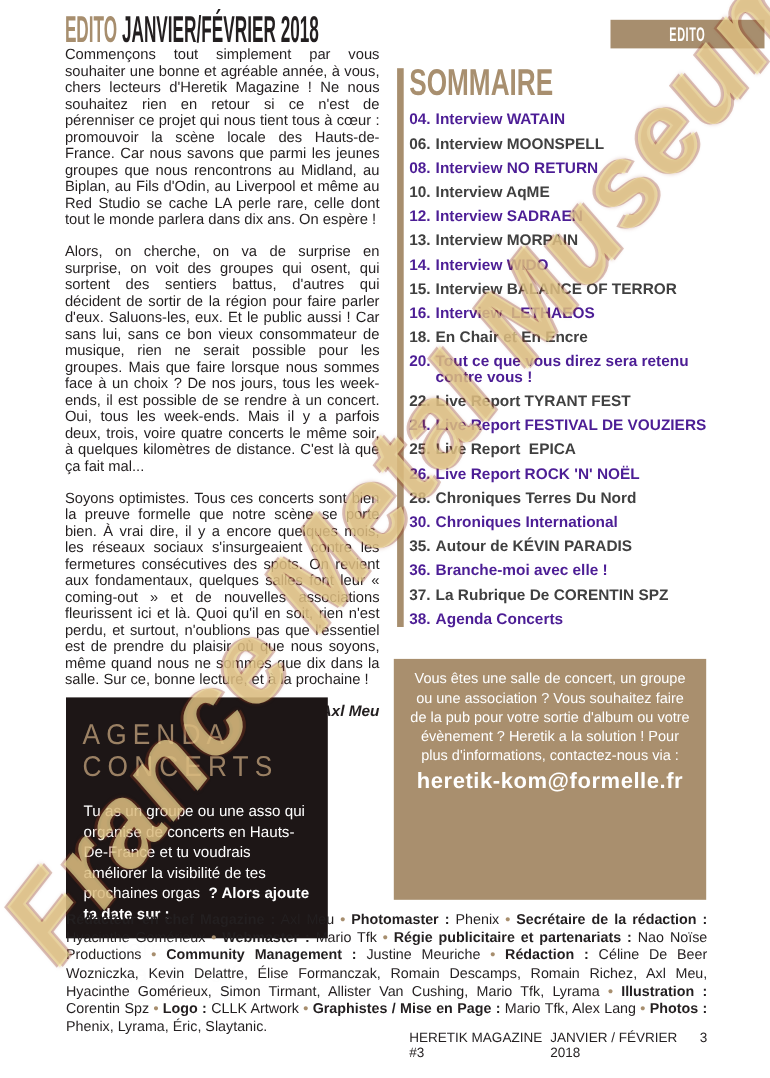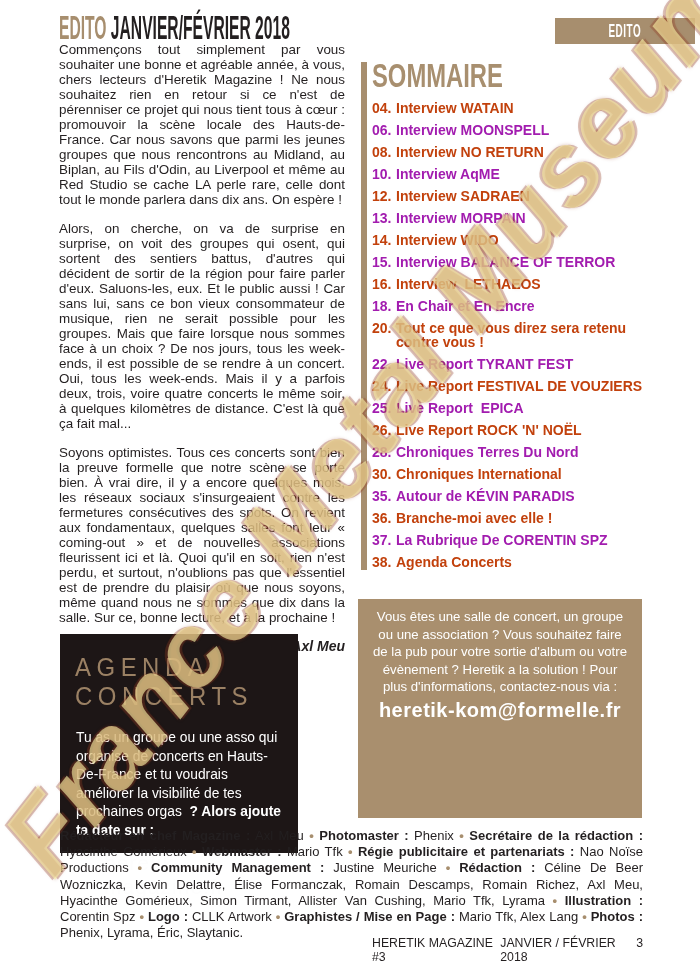--- a/index.html
+++ b/index.html
@@ -46,25 +46,25 @@
   
   .vbar { position:absolute; left:361px; top:62px; width:6px; height:508px; background:#a78e6e; }
   .sommaire { position:absolute; left:372px; top:58px; width:282px; }
   .sommaire h2 {
     margin:0 0 10px 0; font-size:34px; line-height:34px; font-weight:bold;
     color:#a88f6f; transform:scaleX(0.70); transform-origin:0 0; white-space:nowrap;
   }
   .toc { list-style:none; margin:0; padding:0; }
   .toc-item {
     display:flex; font-weight:bold; font-size:14px; line-height:13.5px;
-    margin-bottom:8.5px; color:#c2410c;
+    margin-bottom:8.5px; color:#4c1d95;
   }
   .toc-item .num { width:24px; flex:none; }
   .toc-item .lab { flex:1; }
-  .toc-item.hl { color:#a21caf; }
+  .toc-item.hl { color:#404040; }
 
   
   .agenda-box {
     position:absolute; left:60px; top:634px; width:238px; height:219px;
     background:#1d1616; color:#ffffff; text-align:left;
   }
   .agenda-title {
     padding-top:19px; padding-left:6px; font-size:26px; line-height:29px;
     letter-spacing:6px; color:#9b8164; transform:scaleX(0.92); transform-origin:50% 0;
   }

